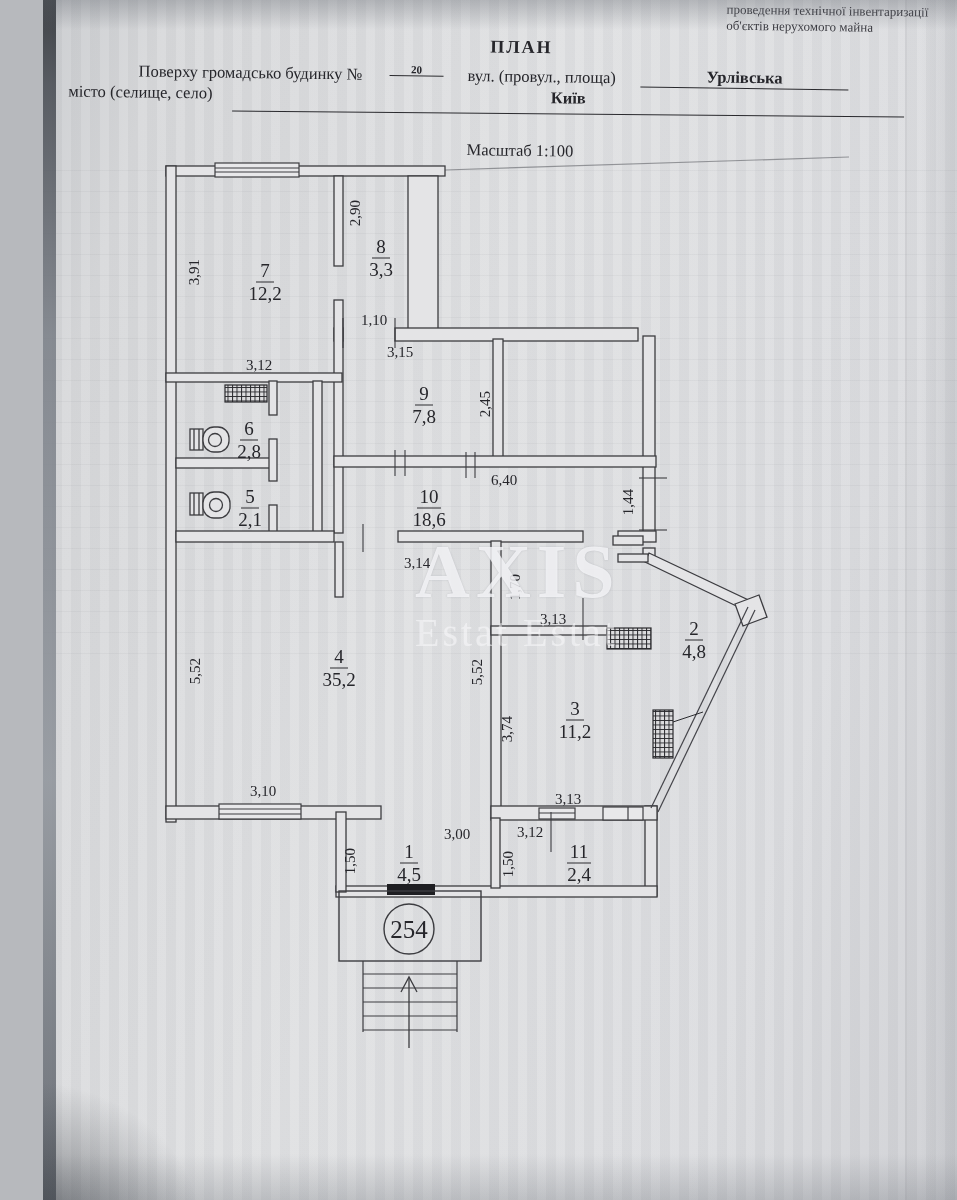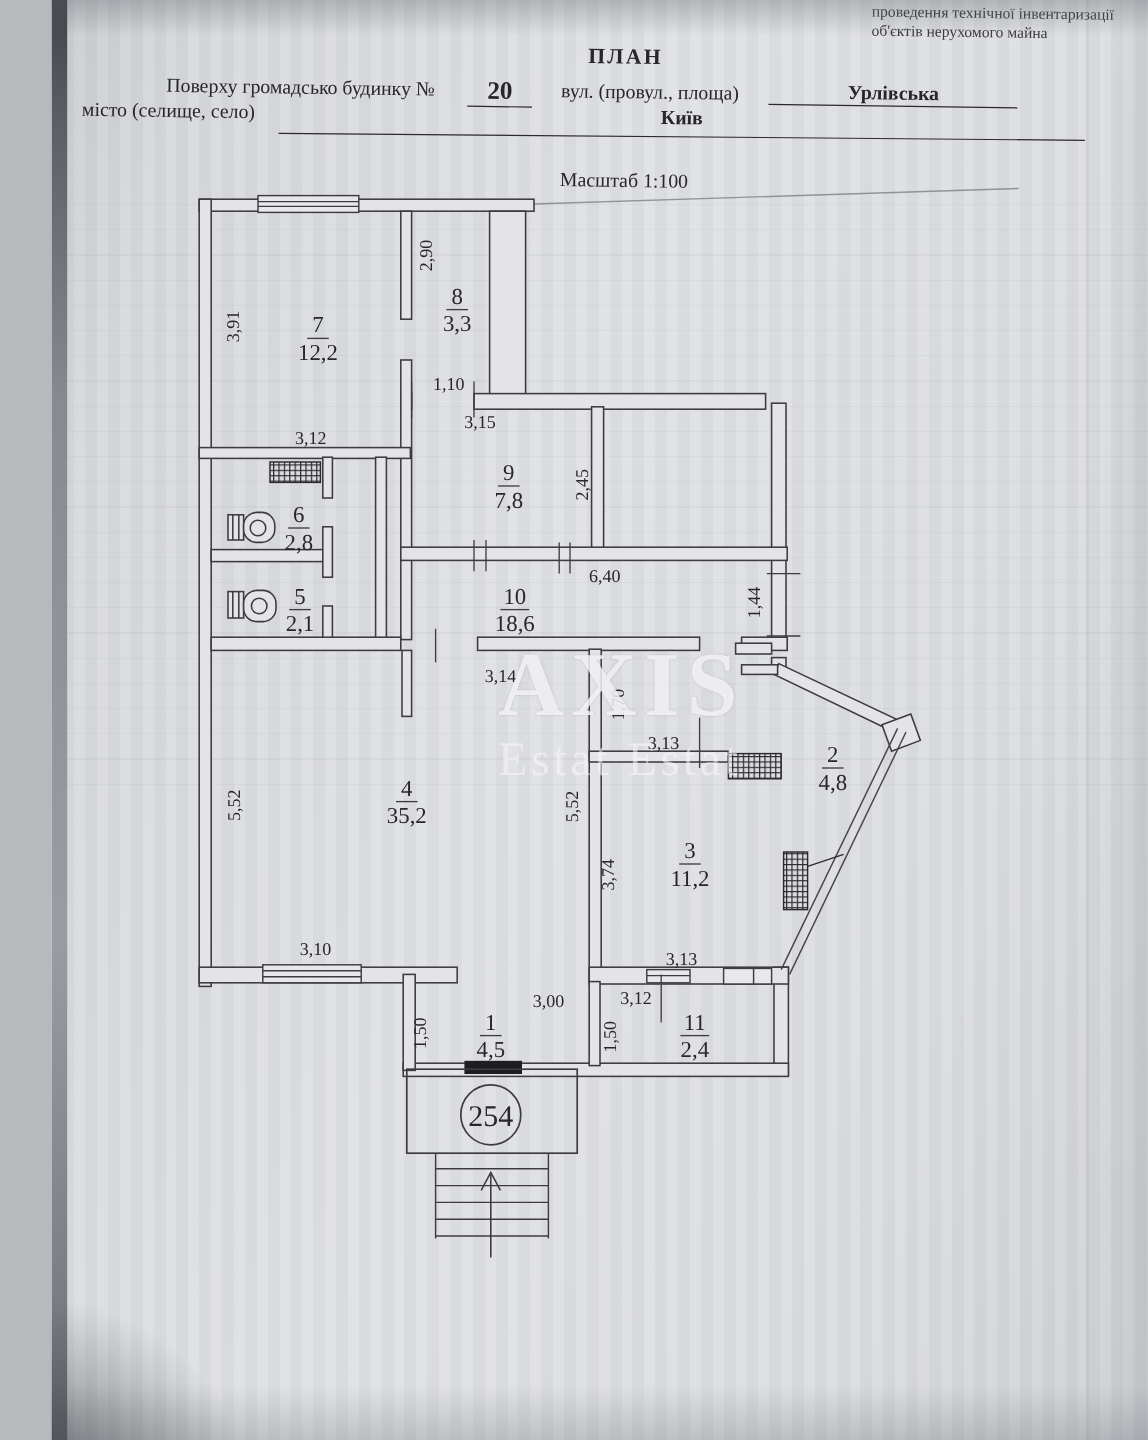--- a/index.html
+++ b/index.html
@@ -20,21 +20,21 @@
     background:linear-gradient(0deg,rgba(90,95,103,0.25),rgba(90,95,103,0));}
   .corner-bl{position:absolute;left:-60px;bottom:-70px;width:220px;height:190px;
     background:radial-gradient(ellipse at 20% 80%,rgba(52,56,62,0.6),rgba(52,56,62,0) 70%);}
   .fold-right{position:absolute;left:862px;top:0;width:2px;height:1200px;background:rgba(120,124,130,0.15);}
 
   .header{position:absolute;left:0;top:0;width:957px;height:170px;color:#26262b;
     transform:rotate(0.8deg);transform-origin:60px 40px;}
   .note{position:absolute;left:683px;top:-7px;width:268px;font-size:13px;line-height:15.5px;color:#3a3a40;}
   .title{position:absolute;left:0;top:31px;width:957px;text-align:center;font-size:18px;font-weight:bold;letter-spacing:2px;}
   .l1a{position:absolute;left:96px;top:61px;font-size:16.5px;}
-  .l1v1{position:absolute;left:347px;top:59px;width:54px;text-align:center;font-size:21px;font-weight:bold;border-bottom:1.4px solid #2a2a2e;}
+  .l1v1{position:absolute;left:347px;top:59px;width:54px;text-align:center;font-size:11px;font-weight:bold;border-bottom:1.4px solid #2a2a2e;}
   .l1b{position:absolute;left:425px;top:61px;font-size:16.5px;}
   .l1v2{position:absolute;left:598px;top:59px;width:208px;text-align:center;font-size:16.5px;font-weight:bold;border-bottom:1.4px solid #2a2a2e;}
   .l2a{position:absolute;left:26px;top:82px;font-size:16.5px;}
   .l2line{position:absolute;left:190px;top:80px;width:672px;height:27px;border-bottom:1.4px solid #2a2a2e;transform:rotate(-0.3deg);}
   .l2v{position:absolute;left:252px;width:168px;top:2px;text-align:center;font-size:16.5px;font-weight:bold;}
   .scale{position:absolute;left:0;top:135px;width:957px;text-align:center;font-size:16.5px;}
 
   .wm{position:absolute;left:372px;top:528px;pointer-events:none;font-family:Liberation Serif, serif;}
   .wm-brand{font-size:76px;font-weight:bold;letter-spacing:6px;color:rgba(250,250,252,0.78);
     text-shadow:0 0 2px rgba(130,133,140,0.35);}

